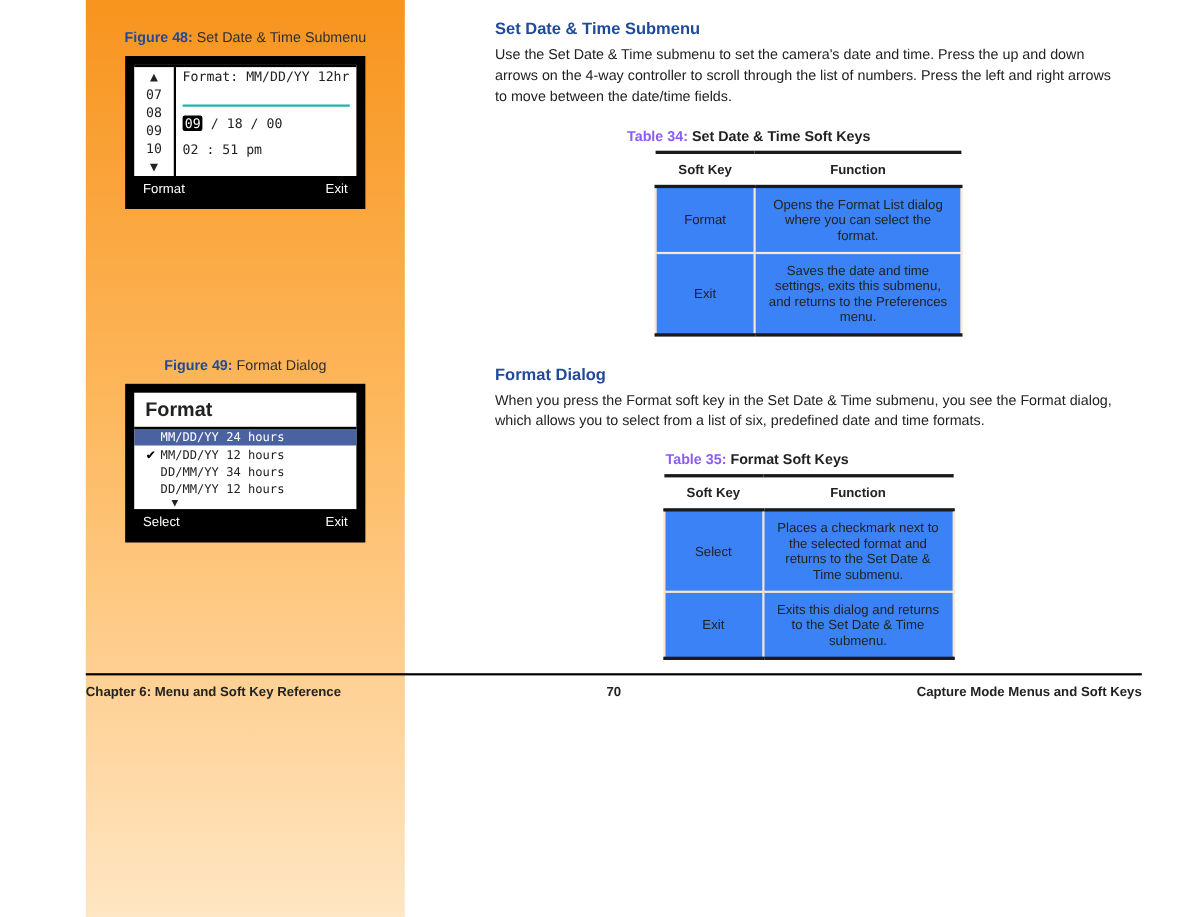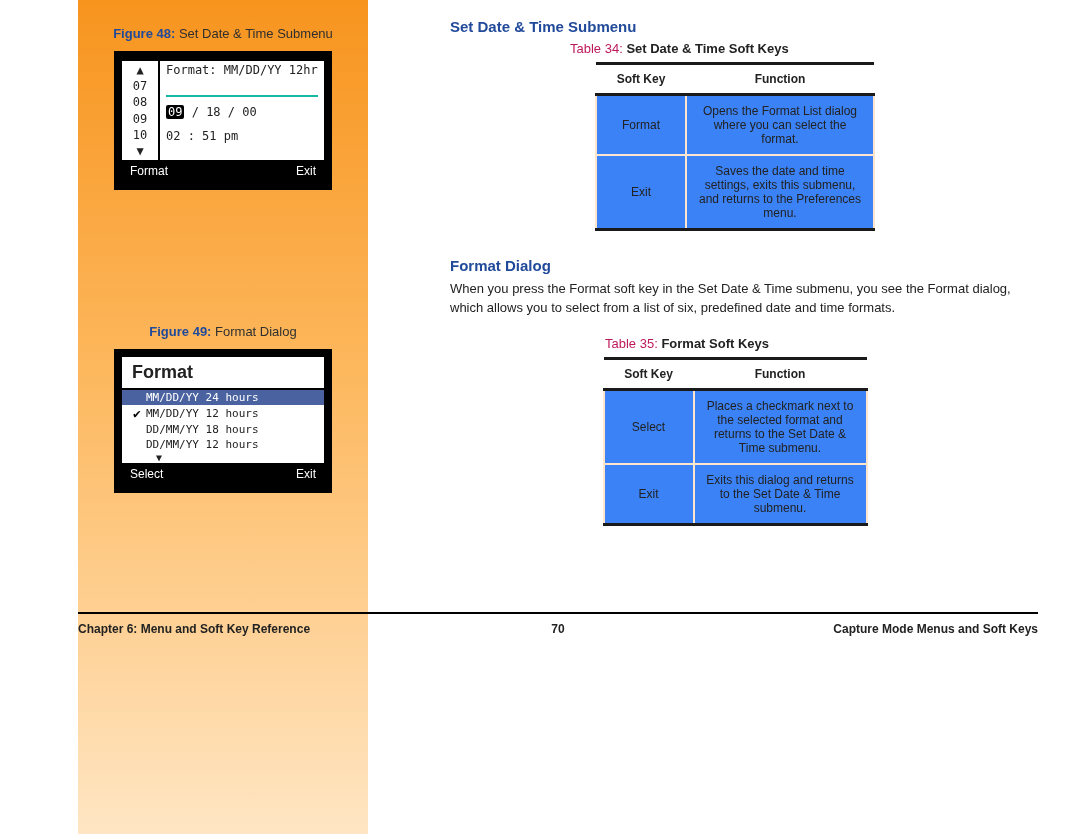--- a/index.html
+++ b/index.html
@@ -59,21 +59,21 @@
   .lcd2-arrow { font-size:10px; padding-left:34px;}
   .content {
     position: absolute;
     left: 450px;
     top: 18px;
     width: 570px;
   }
   .content h3 { color:#214a9a; font-size:15px; margin:0 0 6px; font-weight:bold;}
   .content p { font-size:13px; line-height:1.45; margin:0 0 18px 0; color:#222;}
   .tbl-caption { font-size:13px; margin:6px 0 6px 120px; }
-  .tbl-caption .tword { color:#be185d; font-weight:normal;}
+  .tbl-caption .tword { color:#8b5cf6; font-weight:bold;}
   table.sk {
     border-collapse: collapse;
     margin: 0 auto 26px;
     font-size: 12px;
     width: 280px;
   }
   table.sk th { border-top:3px solid #1a1a1a; border-bottom:3px solid #1a1a1a; padding:7px 6px; font-weight:bold; text-align:center; background:#fff;}
   table.sk td { border:2px solid #fde6cd; background:#3b82f6; padding:8px 8px; text-align:center; vertical-align:middle;}
   table.sk td.k { width:72px;}
   table.sk tr.last td { border-bottom:3px solid #1a1a1a;}
@@ -135,40 +135,41 @@
           <div class="row sel">
               <span class="chk" style="color:#fff;"></span>
               <span>MM/DD/YY 24 hours</span>
             </div>
           <div class="row">
               <span class="chk">✔</span>
               <span>MM/DD/YY 12 hours</span>
             </div>
           <div class="row">
               <span class="chk"></span>
-              <span>DD/MM/YY 18 hours</span>
+              <span>DD/MM/YY 34 hours</span>
             </div>
           <div class="row">
               <span class="chk"></span>
               <span>DD/MM/YY 12 hours</span>
             </div>
           <div class="lcd2-arrow">▼</div>
         </div>
       </div>
       <div class="lcd-foot">
         <span>Select</span>
         <span>Exit</span>
       </div>
     </div>
 
   </div>
 
   <div class="content">
 
     <h3>Set Date &amp; Time Submenu</h3>
+    <p>Use the Set Date &amp; Time submenu to set the camera's date and time. Press the up and down arrows on the 4-way controller to scroll through the list of numbers. Press the left and right arrows to move between the date/time fields.</p>
 
     <div class="tbl-caption">
       <span class="tword">Table 34:</span><b> Set Date &amp; Time Soft Keys</b>
     </div>
     <table class="sk">
       <tbody>
           <tr>
         <th>Soft Key</th>
         <th>Function</th>
       </tr>

